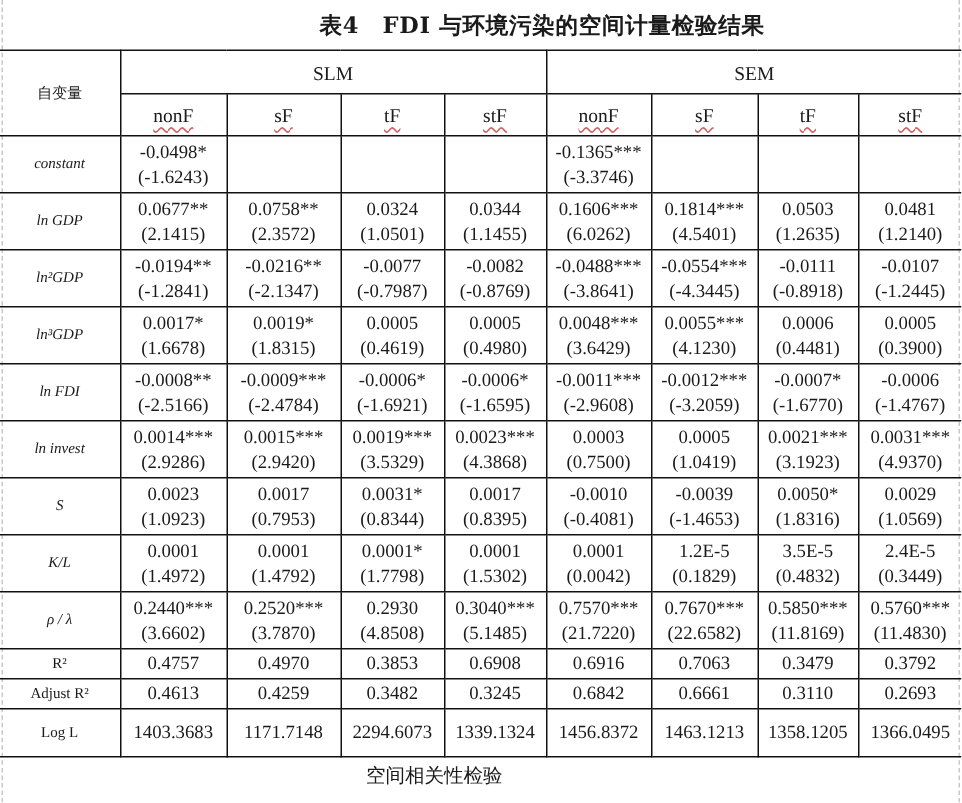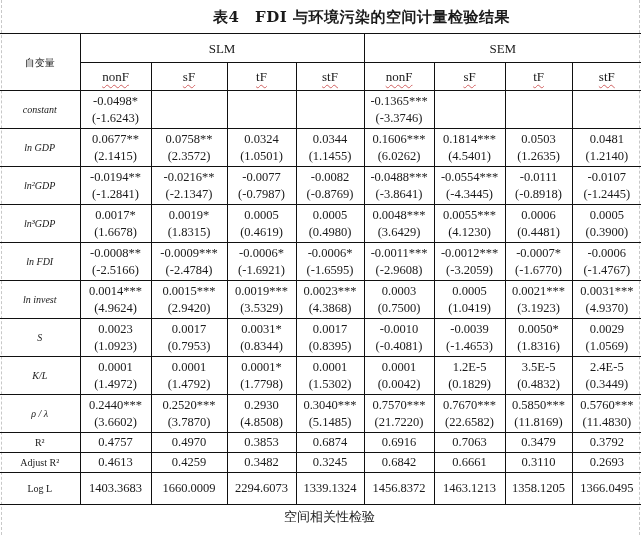--- a/index.html
+++ b/index.html
@@ -14,21 +14,21 @@
   .var-header { font-family: "DejaVu Sans", "Liberation Sans", sans-serif; font-size: 10px; }
   .group-header { height: 29px; font-size: 13px; }
   .sub-header { height: 28px; font-size: 13px; }
   .sub-header span { text-decoration: underline wavy #d06060; text-decoration-thickness: 1px; text-underline-offset: 3px; }
   .var-label { font-style: italic; font-size: 10px; }
   .var-label.plain { font-style: normal; }
   .row-2 td { height: 37px; }
   .row-1 td { height: 19px; }
   .row-ll td { height: 31px; }
   .cell .coef, .cell .tstat { display: block; }
-  .footer-note { position: absolute; top: 508px; left: 0; width: 579px; text-align: center; font-family: Liberation Serif, serif; font-size: 13px; margin-left: 40px; }
+  .footer-note { position: absolute; top: 508px; left: 0; width: 579px; text-align: center; font-family: Liberation Serif, serif; font-size: 13px; }
 </style>
 </head>
 <body>
 
 <div class="page-edge-left"></div>
 <div class="page-edge-right"></div>
 
 <div class="title">表4　FDI 与环境污染的空间计量检验结果</div>
 
 <table class="results">
@@ -233,21 +233,21 @@
         </td>
         <td class="cell">
           <span class="coef">-0.0006</span>
           <span class="tstat">(-1.4767)</span>
         </td>
       </tr>
       <tr class="row-2">
         <td class="var-label">ln invest</td>
         <td class="cell">
           <span class="coef">0.0014***</span>
-          <span class="tstat">(4.9624)</span>
+          <span class="tstat">(2.9286)</span>
         </td>
         <td class="cell">
           <span class="coef">0.0015***</span>
           <span class="tstat">(2.9420)</span>
         </td>
         <td class="cell">
           <span class="coef">0.0019***</span>
           <span class="tstat">(3.5329)</span>
         </td>
         <td class="cell">
@@ -376,41 +376,41 @@
           <span class="tstat">(11.4830)</span>
         </td>
       </tr>
     </tbody>
   <tbody id="stats-body">
       <tr class="row-1">
         <td class="var-label plain">R²</td>
         <td>0.4757</td>
         <td>0.4970</td>
         <td>0.3853</td>
-        <td>0.6874</td>
+        <td>0.6908</td>
         <td>0.6916</td>
         <td>0.7063</td>
         <td>0.3479</td>
         <td>0.3792</td>
       </tr>
       <tr class="row-1">
         <td class="var-label plain">Adjust R²</td>
         <td>0.4613</td>
         <td>0.4259</td>
         <td>0.3482</td>
         <td>0.3245</td>
         <td>0.6842</td>
         <td>0.6661</td>
         <td>0.3110</td>
         <td>0.2693</td>
       </tr>
       <tr class="row-ll">
         <td class="var-label plain">Log L</td>
         <td>1403.3683</td>
-        <td>1660.0009</td>
+        <td>1171.7148</td>
         <td>2294.6073</td>
         <td>1339.1324</td>
         <td>1456.8372</td>
         <td>1463.1213</td>
         <td>1358.1205</td>
         <td>1366.0495</td>
       </tr>
     </tbody>
 </table>
 

